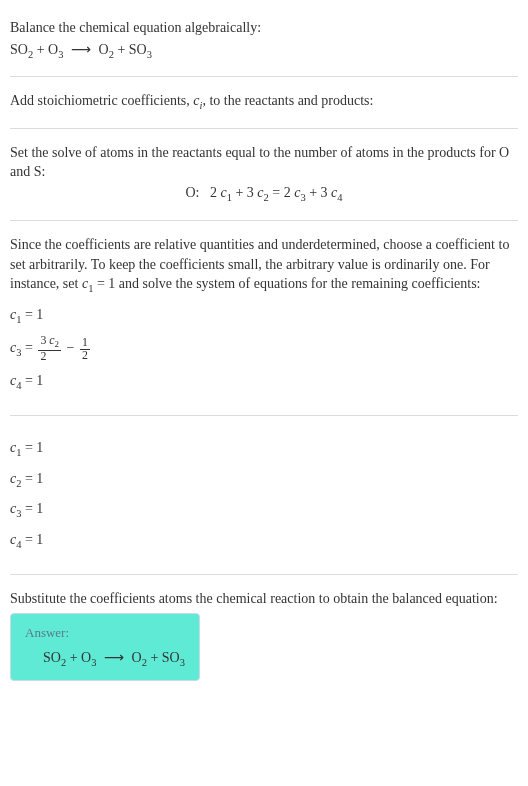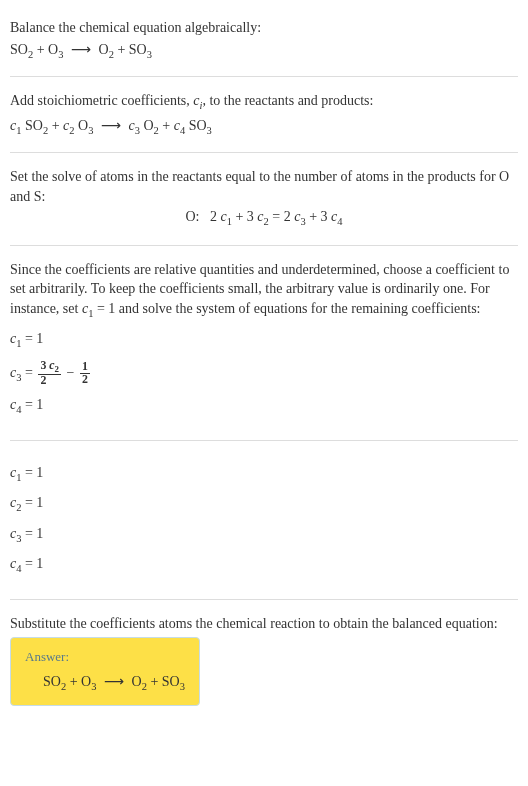--- a/index.html
+++ b/index.html
@@ -39,33 +39,32 @@
     .coef-row {
       margin: 8px 0;
     }
     .frac {
       display: inline-block;
       vertical-align: middle;
       text-align: left;
       font-size: 0.85em;
       line-height: 1;
       margin: 0 2px;
-      font-weight: bold;
     }
     .frac .num {
       display: block;
       border-bottom: 1px solid #333;
       padding: 0 2px;
     }
     .frac .den {
       display: block;
       padding: 0 2px;
     }
     .answer-box {
-      background: #fde047;
+      background: #5eead4;
       border: 1px solid #c5dce8;
       border-radius: 4px;
       padding: 10px 14px;
       display: inline-block;
       margin-top: 4px;
     }
     .answer-label {
       color: #5a7a8a;
       font-size: 13px;
       margin-bottom: 6px;
@@ -91,23 +90,20 @@
   <div class="eq-line">
     SO<sub>2</sub> + O<sub>3</sub> <span class="arrow">⟶</span> O<sub>2</sub> + SO<sub>3</sub>
   </div>
 </div>
 
 <div class="divider"></div>
 
 <div class="section">
   <div>
     Add stoichiometric coefficients, <span class="italic">c<sub>i</sub></span>, to the reactants and products:
-  </div>
-  <div class="eq-line">
-    <span class="italic">c</span><sub>1</sub> SO<sub>2</sub> + <span class="italic">c</span><sub>2</sub> O<sub>3</sub> <span class="arrow">⟶</span> <span class="italic">c</span><sub>3</sub> O<sub>2</sub> + <span class="italic">c</span><sub>4</sub> SO<sub>3</sub>
   </div>
 </div>
 
 <div class="divider"></div>
 
 <div class="section">
   <div>Set the solve of atoms in the reactants equal to the number of atoms in the products for O and S:</div>
   <div class="atom-row">
     O: &nbsp; 2 <span class="italic">c</span><sub>1</sub> + 3 <span class="italic">c</span><sub>2</sub> = 2 <span class="italic">c</span><sub>3</sub> + 3 <span class="italic">c</span><sub>4</sub>
   </div>

